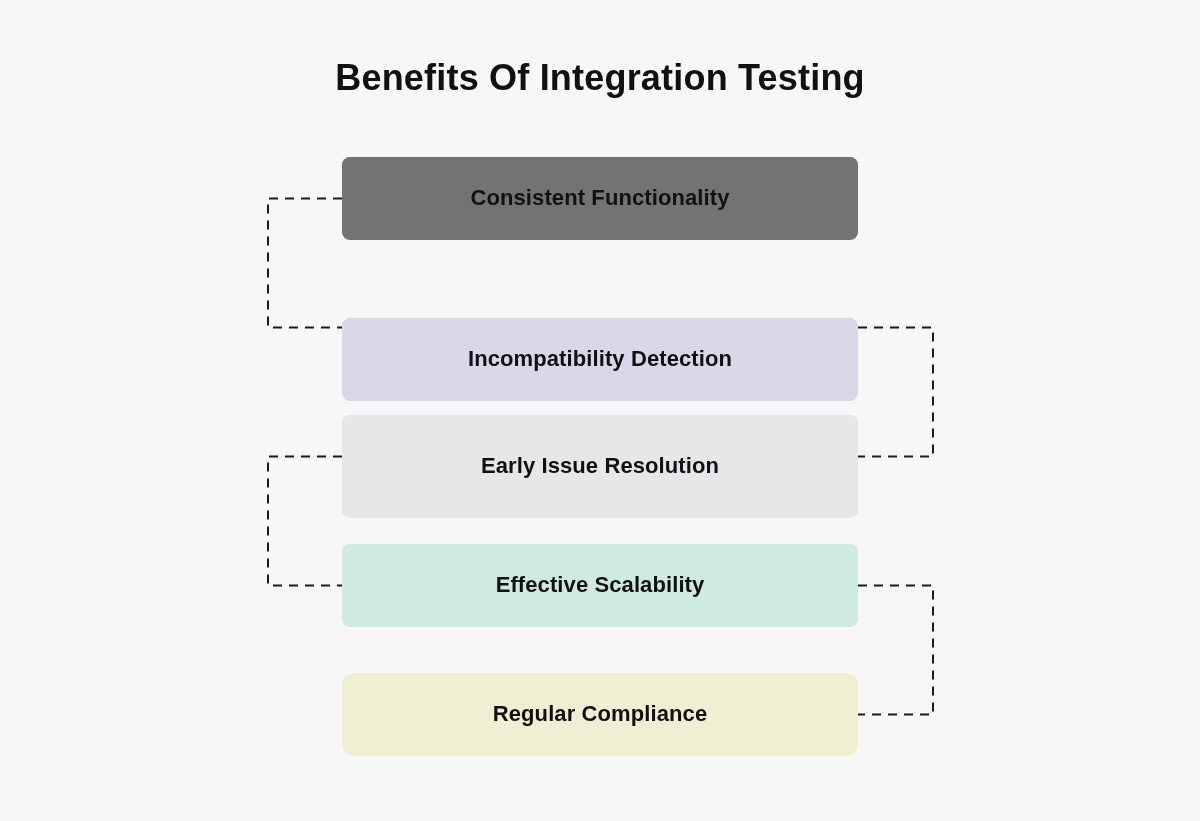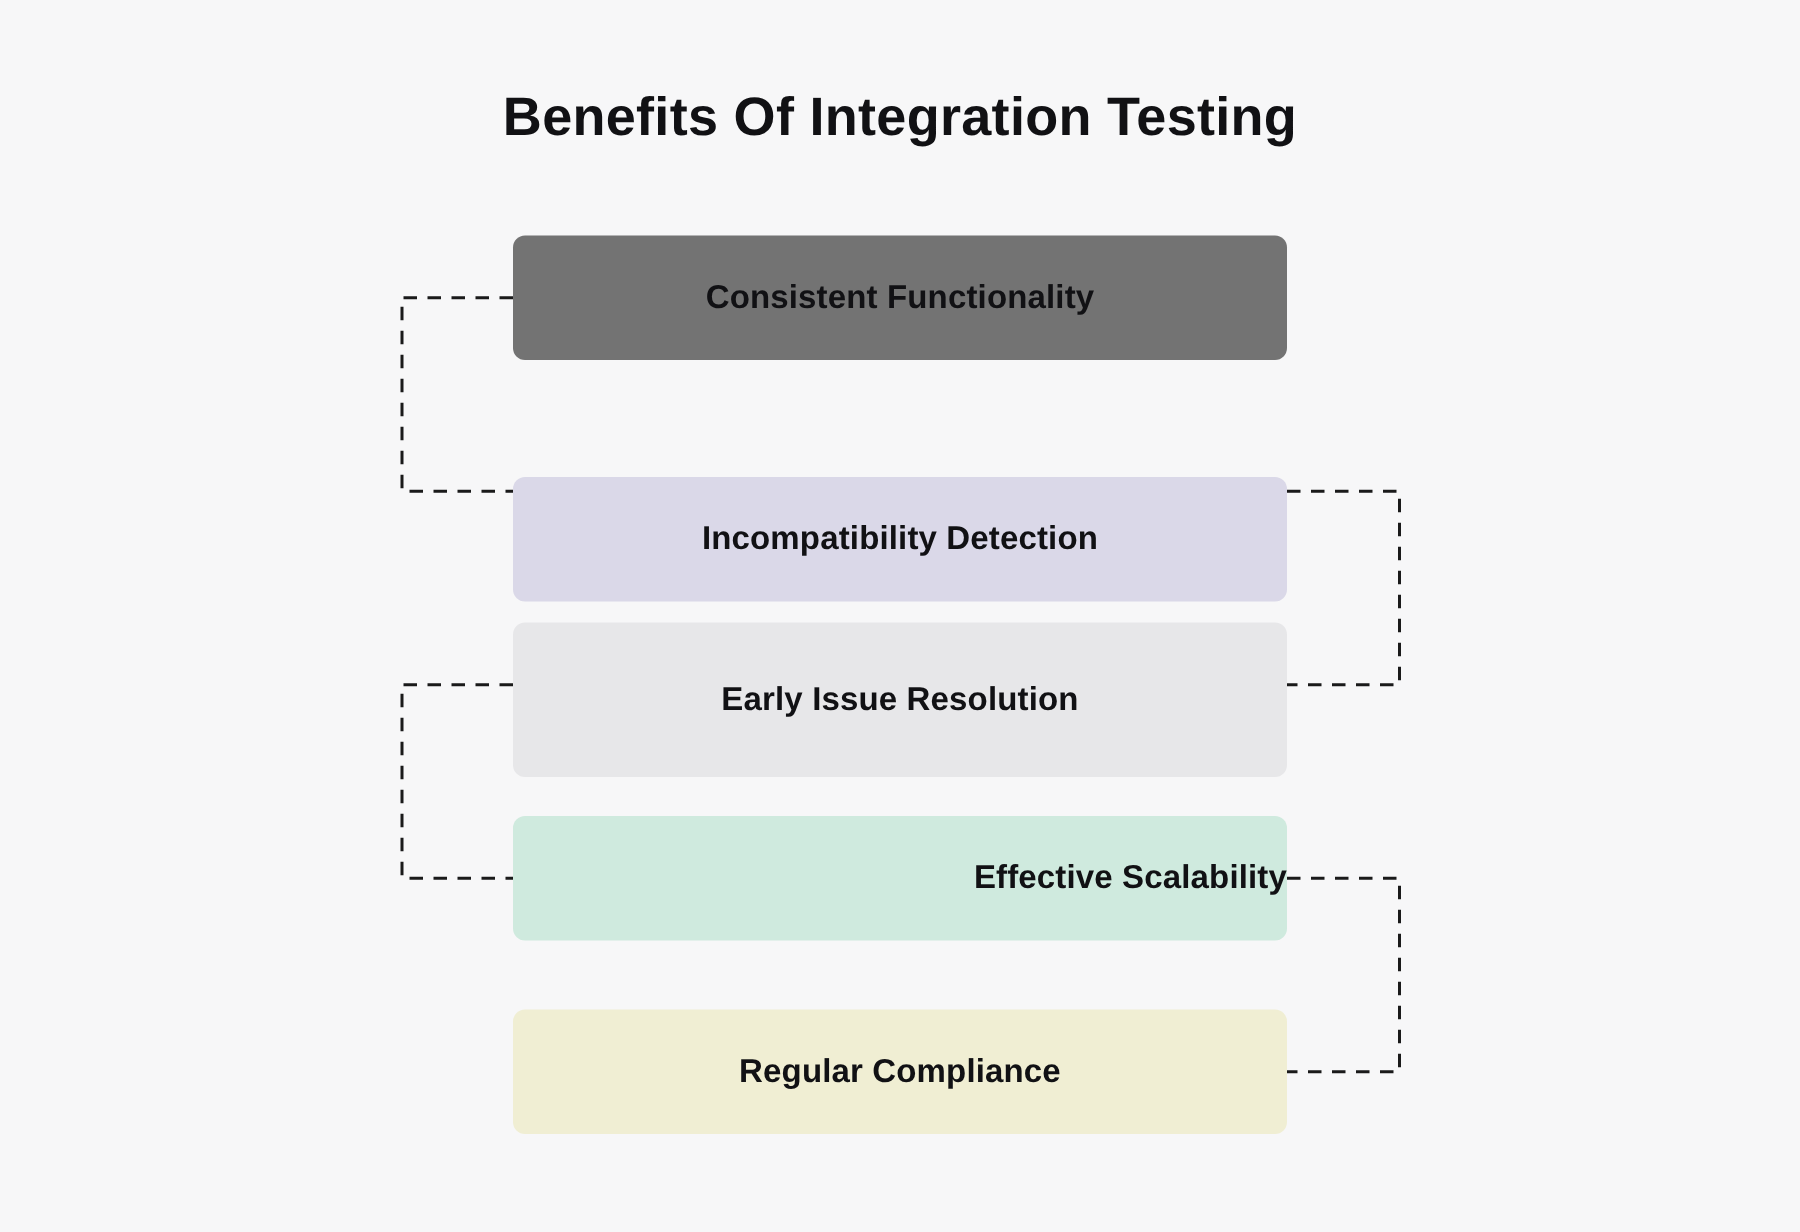--- a/index.html
+++ b/index.html
@@ -51,22 +51,22 @@
     font-size: 22px;
     font-weight: bold;
     color: #111114;
     letter-spacing: 0.1px;
     text-align: center;
     line-height: 1.2;
   }
   #node-0 { top: 157px; }
   #node-1 { top: 286px; margin-top: 32px; }
   #node-2 { top: 415px; }
-  #node-3 { top: 544px; justify-content: flex-end; }
-  #node-4 { top: 673px; }
+  #node-3 { top: 544px; }
+  #node-4 { top: 673px; border-radius: 12px; }
 </style>
 </head>
 <body style="background: rgb(247, 247, 248);">
 
 <div id="stage">
 
   <div id="page-title">Benefits Of Integration Testing</div>
 
   <svg id="connector-layer" viewBox="0 0 1200 821" xmlns="http://www.w3.org/2000/svg">
     <path fill="none" stroke="#1a1a1a" stroke-width="2" stroke-dasharray="9 7" stroke-linecap="butt" d="M 342 198.5 L 268 198.5 L 268 327.5 L 342 327.5"></path>

